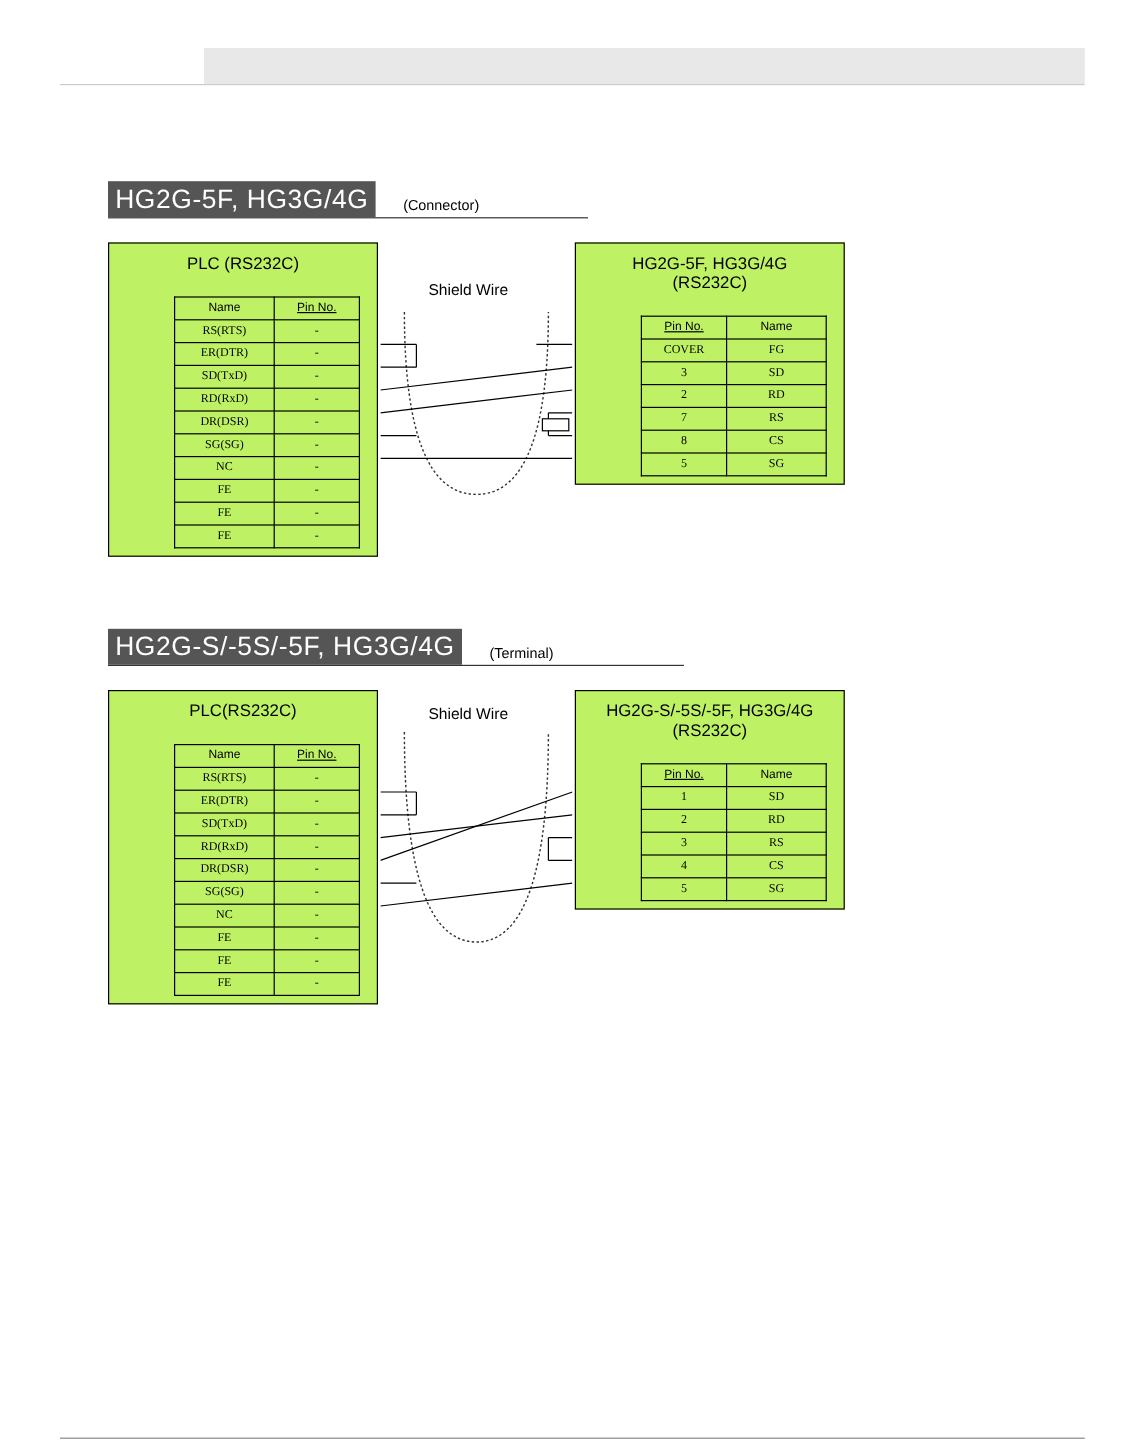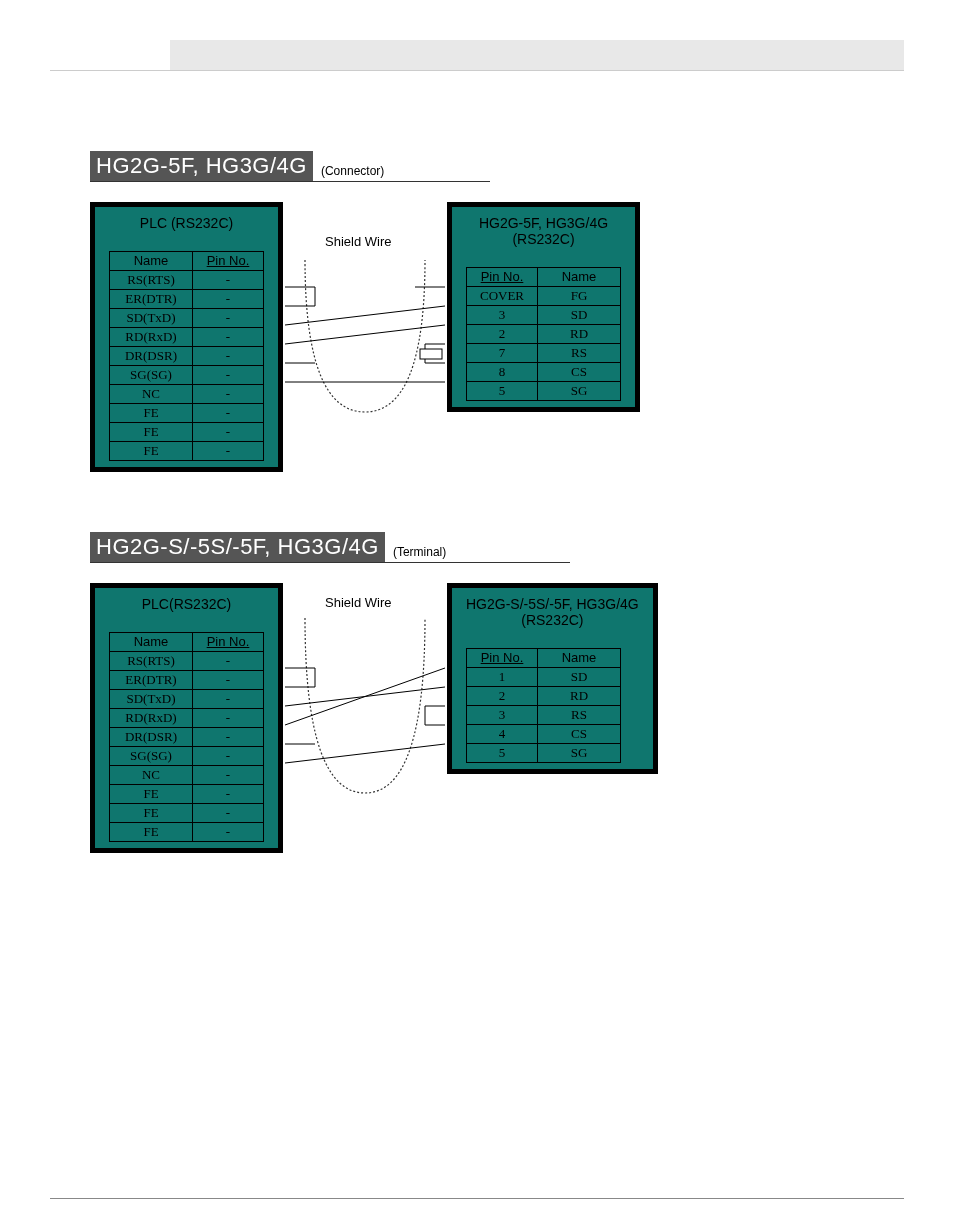--- a/index.html
+++ b/index.html
@@ -54,42 +54,43 @@
     margin-left: 4px;
   }
   .heading-row {
     display: flex;
     align-items: flex-end;
     border-bottom: 1px solid #333;
     width: 400px;
   }
   .heading-row .badge-suffix-wrap {
     padding-bottom: 3px;
-    padding-left: 4px;
+    padding-left: 19px;
   }
 
   .diagram-block {
     display: flex;
     align-items: flex-start;
     margin: 20px 0 60px 0;
   }
 
   .tbl-wrap {
-    border: 5px solid #000000;
+    border: 1px solid #000000;
     padding: 8px 14px 6px 14px;
-    background: #0f766e;
+    background: #bef264;
   }
   .tbl-title {
     text-align: center;
     font-size: 14px;
     margin-bottom: 20px;
   }
   table.pins {
     border-collapse: collapse;
-    font-size: 13px;
+    font-size: 10px;
+    margin-left: 40px;
   }
   table.pins th, table.pins td {
     border: 1px solid #000;
     padding: 0px 6px;
     text-align: center;
     height: 18px;
     line-height: 18px;
     font-weight: normal;
     font-family: "Times New Roman", serif;
   }

